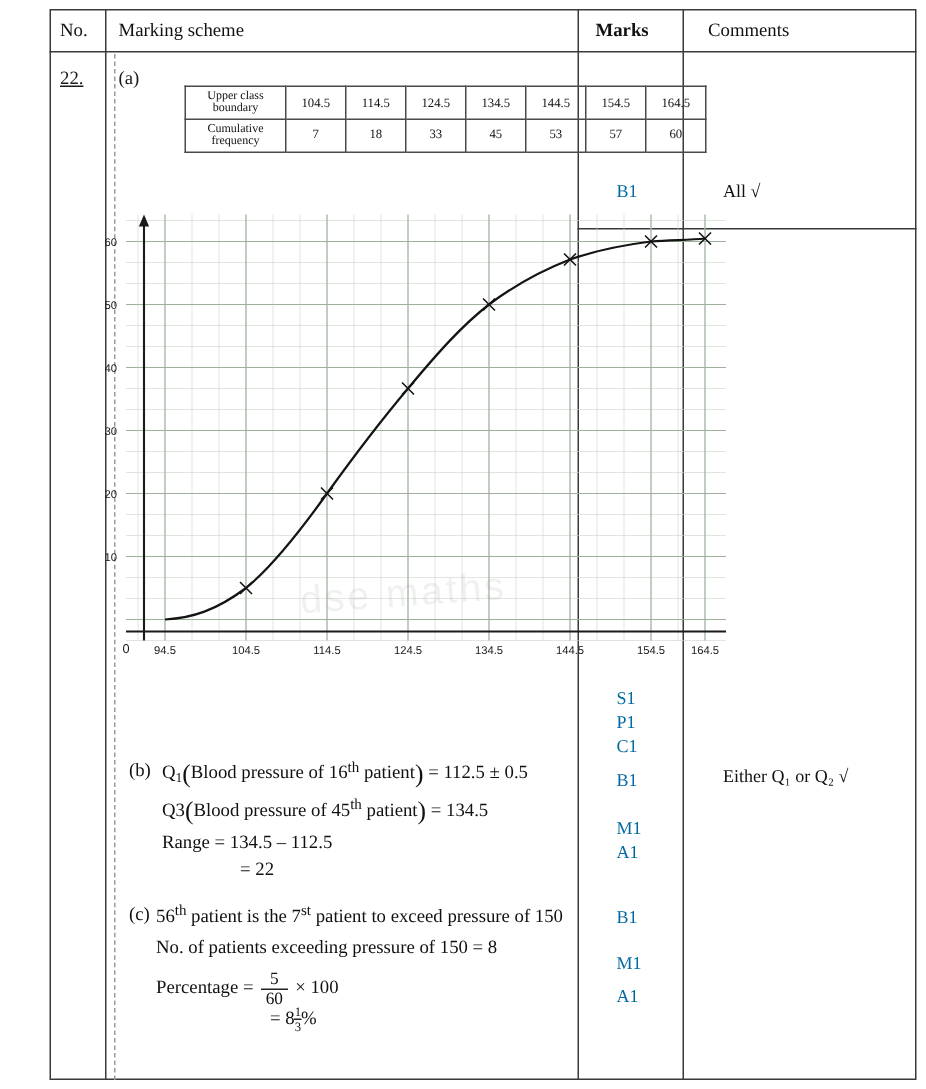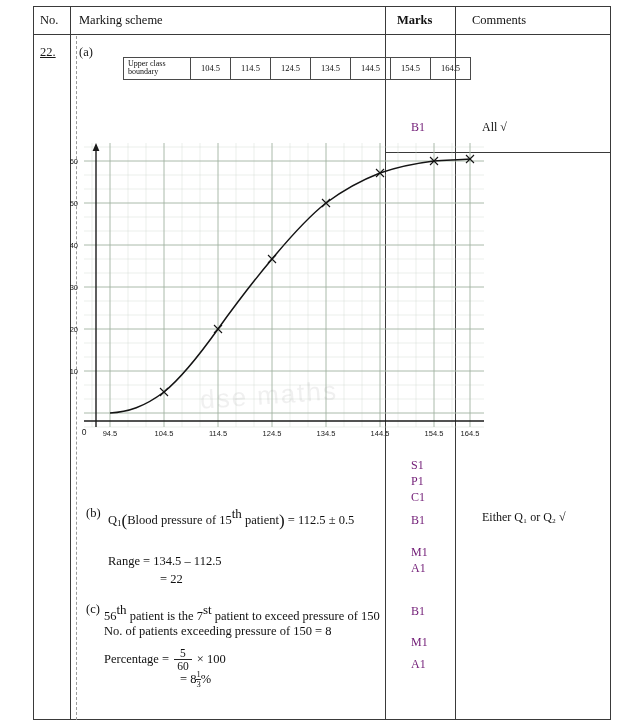--- a/index.html
+++ b/index.html
@@ -89,21 +89,21 @@
     color: #111;
   }
   .freqtab td {
     border: 1px solid #4a4a4a;
     padding: 2px 4px;
     text-align: center;
     height: 11px;
     line-height: 1.15;
   }
   .freqtab td.lbl {
-    text-align: left;
+    text-align: center;
     width: 58px;
     font-size: 8px;
     line-height: 1.05;
   }
   .freqtab td.val { width: 31px; }
 
   
   .graph {
     position: absolute;
     left: 70px;
@@ -111,21 +111,21 @@
     width: 420px;
     height: 305px;
   }
   .graph svg { display: block; }
 
   
   .mk {
     position: absolute;
     left: 411px;
     font-size: 12px;
-    color: #701a75;
+    color: #0369a1;
   }
   
   .cm {
     position: absolute;
     left: 482px;
     font-size: 12px;
     color: #111;
   }
 
   
@@ -138,21 +138,21 @@
   }
 
   
   .work {
     position: absolute;
     font-size: 12.5px;
     color: #111;
     white-space: nowrap;
   }
   .sub { font-size: 9px; vertical-align: -0.25em; }
-  .sup { font-size: 13px; vertical-align: 0.45em; }
+  .sup { font-size: 10px; vertical-align: 0.45em; }
   .big-paren { font-size: 17px; vertical-align: -0.12em; }
   .frac {
     display: inline-block;
     vertical-align: -0.55em;
     text-align: center;
     line-height: 1.05;
     margin: 0 2px;
   }
   .frac .num { display: block; font-size: 11.5px; padding: 0 3px; }
   .frac .den { display: block; font-size: 11.5px; border-top: 1px solid #222; padding: 0 3px; }
@@ -202,20 +202,30 @@
     <tbody>
         <tr>
       <td class="lbl">Upper class boundary</td>
       <td class="val">104.5</td>
       <td class="val">114.5</td>
       <td class="val">124.5</td>
       <td class="val">134.5</td>
       <td class="val">144.5</td>
       <td class="val">154.5</td>
       <td class="val">164.5</td>
+    </tr>
+    <tr>
+      <td class="lbl">Cumulative frequency</td>
+      <td class="val">7</td>
+      <td class="val">18</td>
+      <td class="val">33</td>
+      <td class="val">45</td>
+      <td class="val">53</td>
+      <td class="val">57</td>
+      <td class="val">60</td>
     </tr>
   </tbody>
     </table>
 
   <div class="graph">
     <svg width="420" height="305" viewBox="0 0 420 305" xmlns="http://www.w3.org/2000/svg">
 
       <g stroke="#c9d4c9" stroke-width="0.4">
         <line x1="14" y1="12" x2="414" y2="12"></line>
         <line x1="14" y1="26" x2="414" y2="26"></line>
@@ -357,23 +367,26 @@
   <div class="mk" style="top:561px">A1</div>
   <div class="mk" style="top:604px">B1</div>
   <div class="mk" style="top:635px">M1</div>
   <div class="mk" style="top:657px">A1</div>
 
   <div class="cm" style="top:120px">All √</div>
   <div class="cm" style="top:510px">Either Q₁ or Q₂ √</div>
 
   <div class="work" style="left:86px; top:506px;">(b)</div>
   <div class="work" style="left:108px; top:506px;">
-    <span>Q</span><span class="sub">1</span><span class="big-paren">(</span><span>Blood pressure of 15</span><span class="sup">th</span><span> patient</span><span class="big-paren">)</span><span> = 112.5 ± 0.5</span>
-  </div>
-
+    <span>Q</span><span class="sub">1</span><span class="big-paren">(</span><span>Blood pressure of 16</span><span class="sup">th</span><span> patient</span><span class="big-paren">)</span><span> = 112.5 ± 0.5</span>
+  </div>
+
+  <div class="work" style="left:108px; top:531px;">
+    <span>Q3</span><span class="big-paren">(</span><span>Blood pressure of 45</span><span class="sup">th</span><span> patient</span><span class="big-paren">)</span><span> = 134.5</span>
+  </div>
 
   <div class="work" style="left:108px; top:554px;">Range  =  134.5  –  112.5</div>
   <div class="work" style="left:160px; top:572px;">=  22</div>
 
   <div class="work" style="left:86px; top:602px;">(c)</div>
   <div class="work" style="left:104px; top:602px;">
     <span>56</span><span class="sup">th</span><span> patient is the 7</span><span class="sup">st</span><span> patient to exceed pressure of 150</span>
   </div>
 
   <div class="work" style="left:104px; top:624px;">No. of patients exceeding pressure of 150  =  8</div>

